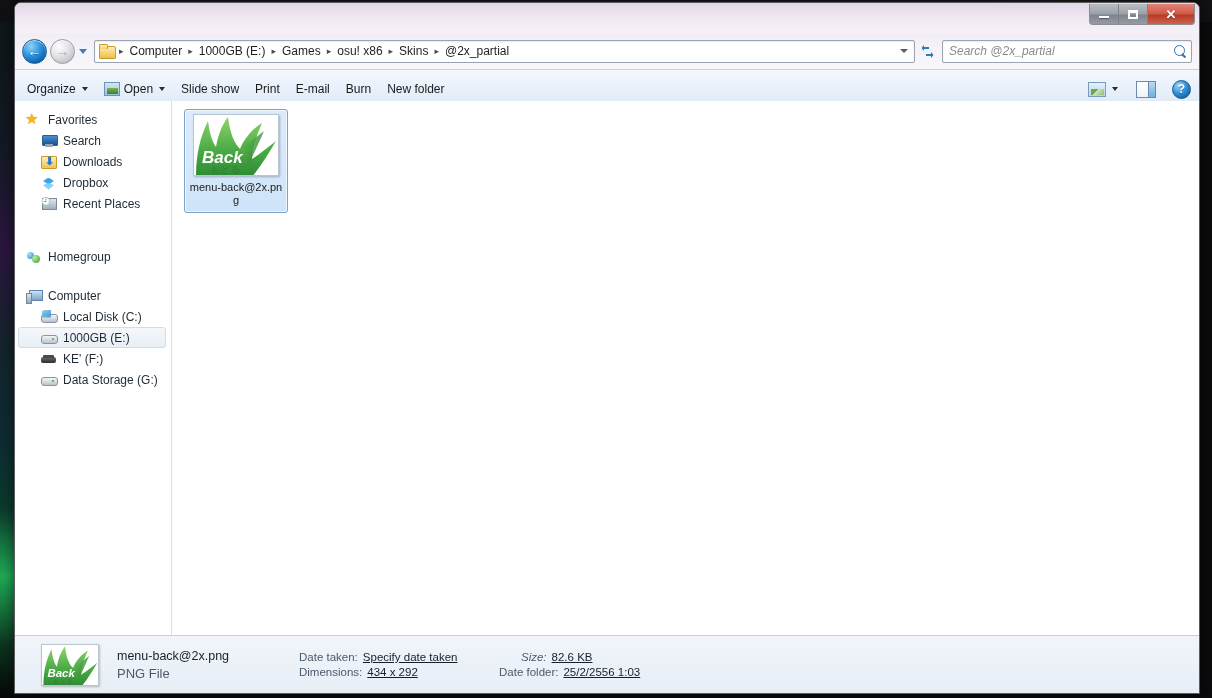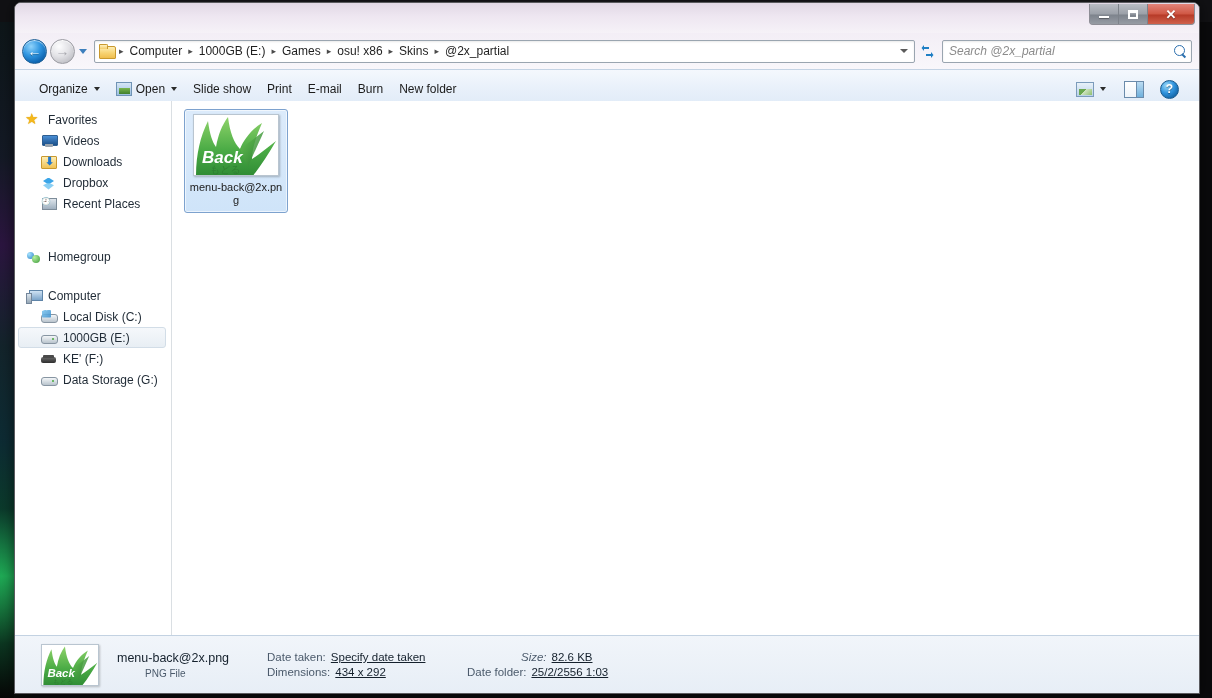--- a/index.html
+++ b/index.html
@@ -212,21 +212,21 @@
     content:''; position:absolute; left:8px; top:8px; width:5px; height:1.6px;
     background: #2b6fae; transform: rotate(45deg); transform-origin: left center;
   }
 
   
   .toolbar {
     position: absolute; left: 0; top: 66px; width: 100%; height: 40px;
     background: linear-gradient(to bottom, #f4f8fd 0%, #e8f0fa 50%, #dfeaf7 100%);
     border-top: 1px solid #c4d3e4;
     border-bottom: 1px solid #b6c7dc;
-    display: flex; align-items: center; padding: 0 16px;
+    display: flex; align-items: center; padding: 0 4px;
   }
   .tbitem {
     display: flex; align-items: center; gap: 4px;
     font-size: 12px; color: #15428b; padding: 4px 8px; cursor: pointer;
     border-radius: 3px; white-space: nowrap; color:#1b1b1b;
   }
   .tb-caret {
     border-left: 3.5px solid transparent; border-right: 3.5px solid transparent;
     border-top: 4.5px solid #2b2b2b; display: inline-block; margin-left: 2px;
   }
@@ -457,24 +457,24 @@
     display: flex; align-items: center; padding: 0 0 0 26px;
   }
   .det-thumb {
     width: 58px; height: 42px; position: relative; flex: none;
     background: #fff; border: 1px solid #b9c5d0; overflow: hidden;
     box-shadow: 1px 1px 2px rgba(0,0,0,.22);
   }
   .det-cols { display: flex; margin-left: 18px; align-items: center; }
   .det-col { display: flex; flex-direction: column; gap: 3px; }
   .det-line { display: flex; align-items: baseline; font-size: 11.5px; white-space: nowrap; }
-  .det-lbl { color: #4b5a6b; margin-right: 5px; }
+  .det-lbl { color: #4b5a6b; margin-right: 5px; margin-left: 32px; }
   .det-val { color: #14202c; text-decoration: underline; }
   .det-name { font-size: 12.5px; color: #14202c; }
-  .det-type { font-size: 10px; color: #4b5a6b; margin-left: 28px; }
+  .det-type { font-size: 13px; color: #4b5a6b; }
   .col-a { width: 150px; }
   .col-b { width: 200px; text-align: left; }
   .col-c { width: 210px; }
   .det-line.right { justify-content: flex-start; }
 </style>
 </head>
 <body>
 
 <div id="desktop">
   <div class="bg-topbar"></div>
@@ -606,21 +606,21 @@
 
     <div class="sidebar">
 
       <div class="nav-group">
         <div class="nav-row">
           <span class="nav-ic ic-star"></span>
           <span>Favorites</span>
         </div>
         <div class="nav-row child">
           <span class="nav-ic ic-desktop"></span>
-          <span>Videos</span>
+          <span>Search</span>
         </div>
         <div class="nav-row child">
           <span class="nav-ic ic-downloads"></span>
           <span>Downloads</span>
         </div>
         <div class="nav-row child">
           <span class="nav-ic ic-dropbox"></span>
           <span>Dropbox</span>
         </div>
         <div class="nav-row child">

